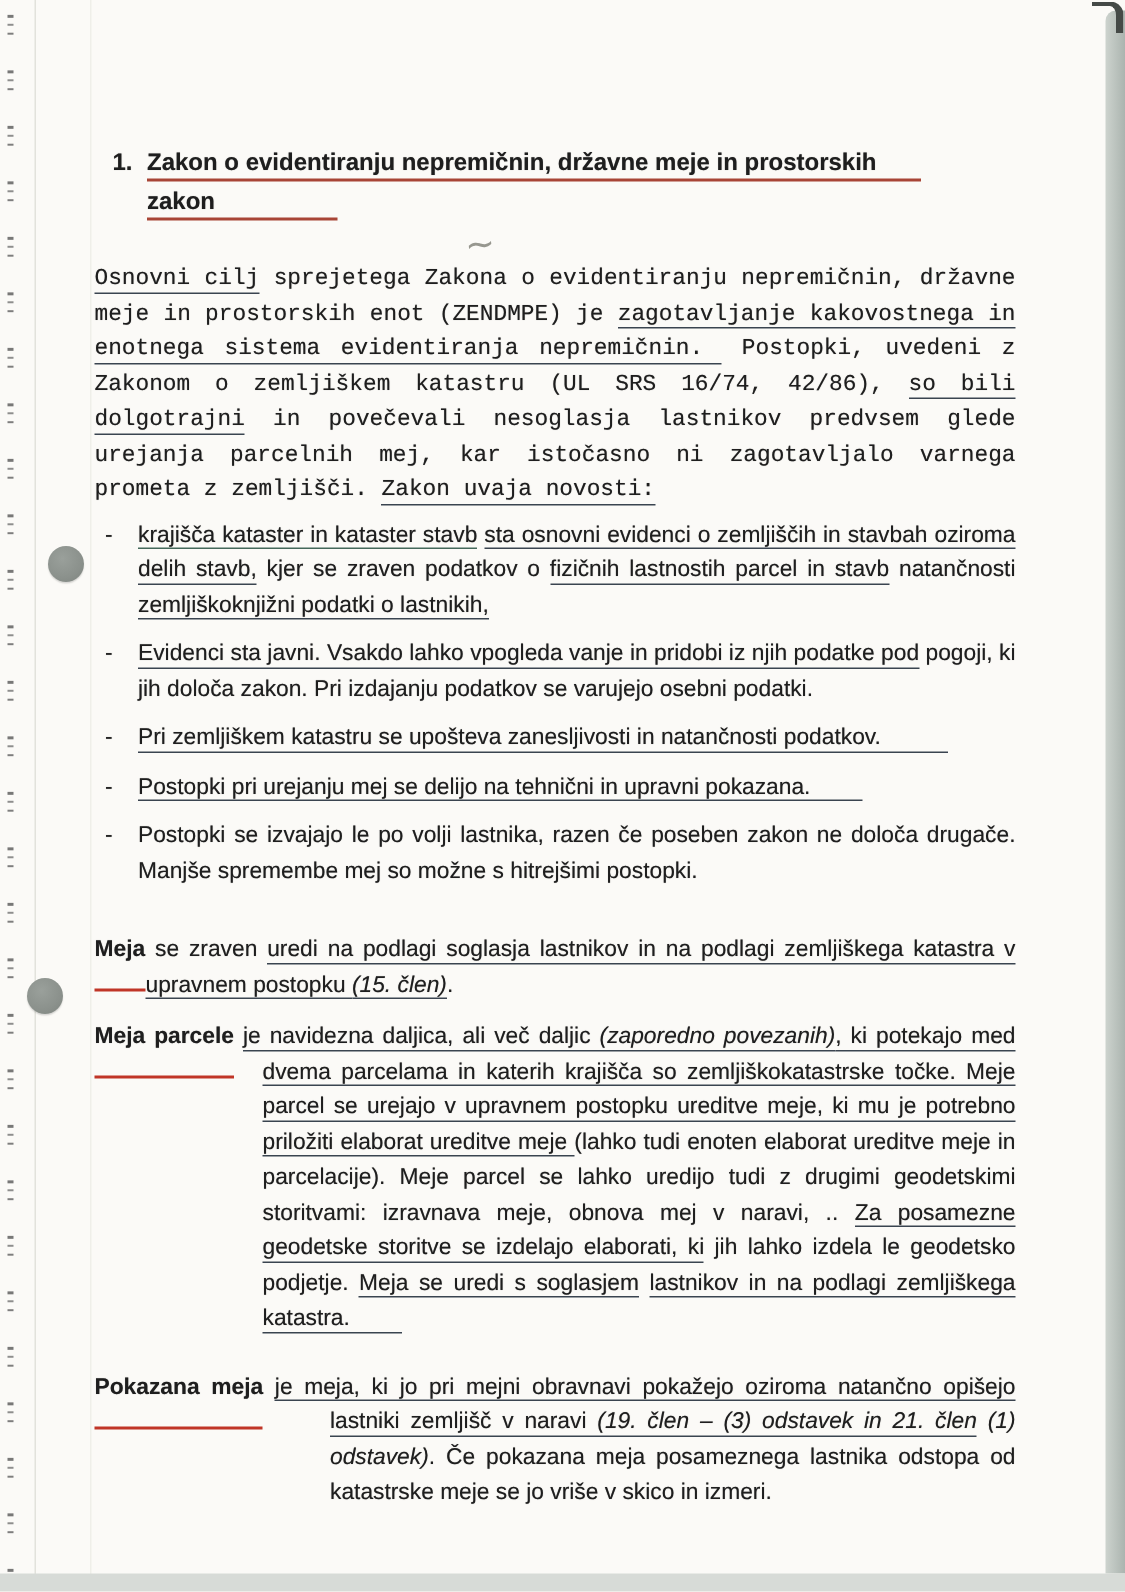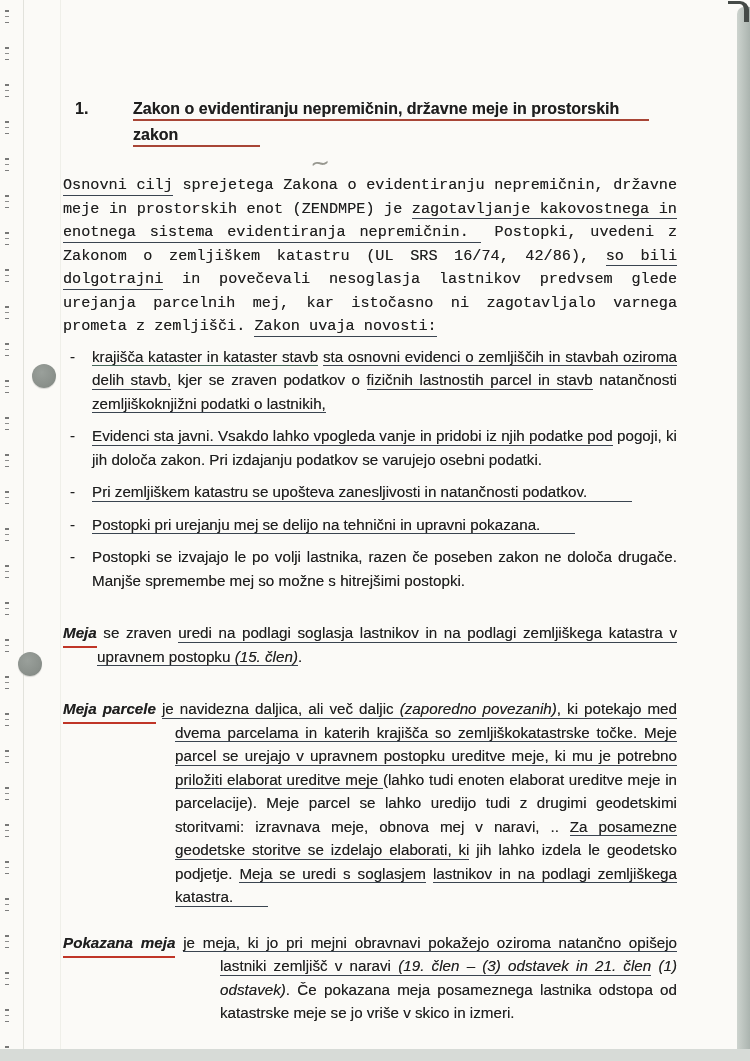--- a/index.html
+++ b/index.html
@@ -39,38 +39,38 @@
   .bottom-band{position:absolute;left:0;bottom:0;width:100%;height:12px;background:#d7dbd7;}
   .squiggle{position:absolute;left:310px;top:149px;color:#97978f;font-size:24px;
     transform:rotate(-5deg);letter-spacing:-3px;}
   
   .content{position:absolute;left:63px;top:96px;width:614px;
     font-size:15.2px;line-height:23.5px;
     text-shadow:0 0 .5px rgba(20,20,20,.5);}
   .title{display:flex;font-weight:bold;font-size:16px;line-height:26px;}
   .title-num{flex:none;width:35px;padding-left:12px;box-sizing:border-box;}
   .title-text{flex:1;}
-  .tu{border-bottom:2.5px solid var(--title-underline,#a84536);padding-bottom:1.5px;margin-left:35px;}
+  .tu{border-bottom:2.5px solid var(--title-underline,#a84536);padding-bottom:1.5px;}
   .tu1{padding-right:30px;}
   .tu2{padding-right:82px;}
   .para{margin:0;text-align:justify;}
   .intro{margin-top:26px;font-family:Liberation Mono, monospace;}
   .i{font-style:italic;}
   .u{border-bottom:1.8px solid var(--pen-underline,#3a4450);padding-bottom:.5px;}
   .ug{border-bottom-color:var(--pen-underline-green,#44685a);}
   .bullets{margin-top:6px;}
   .bullet{display:flex;margin-bottom:9px;}
   .bm{flex:none;width:29px;padding-left:7px;box-sizing:border-box;}
   .bt{flex:1;}
   .sec{margin:28px 0 0 0;font-weight:bold;font-size:16.2px;line-height:24px;}
   .def{margin:0;}
   .d1{margin-top:29px;padding-left:34px;text-indent:-34px;}
-  .d2{margin-top:29px;padding-left:112px;text-indent:-112px;}
+  .d2{margin-top:11px;padding-left:112px;text-indent:-112px;}
   .d3{margin-top:22px;padding-left:157px;text-indent:-157px;}
-  .term{font-weight:bold;border-bottom:2.5px solid var(--term-underline,#c03527);padding-bottom:5px;font-style:italic;}
+  .term{font-weight:bold;border-bottom:2.5px solid var(--term-underline,#c03527);padding-bottom:18px;}
 </style>
 </head>
 <body>
 
 <div class="scan">
   <div class="binding-marks"></div>
   <div class="vline v1"></div>
   <div class="vline v2"></div>
   <div class="hole h1"></div>
   <div class="hole h2"></div>

